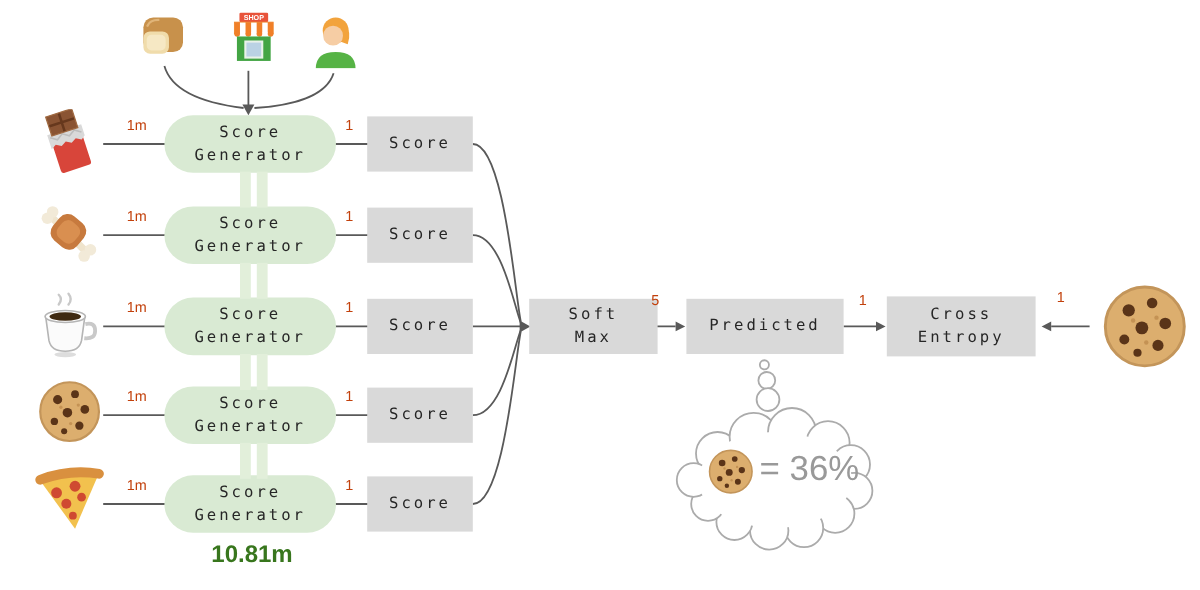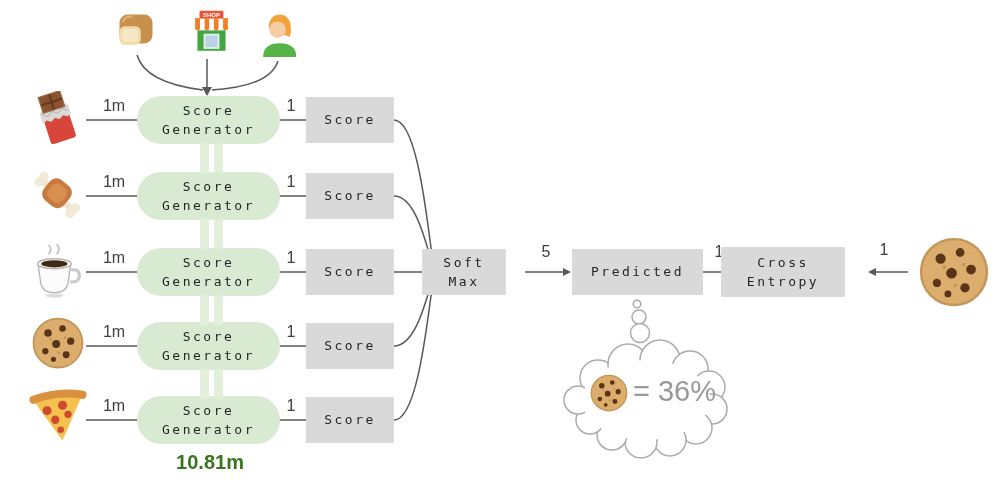--- a/index.html
+++ b/index.html
@@ -6,21 +6,21 @@
   .canvas{position:relative;width:1000px;height:492px;background:#fff;
           font-family:"Liberation Sans",sans-serif;overflow:hidden;}
   svg.layer{position:absolute;left:0;top:0;z-index:0;}
   .row{position:absolute;left:0;top:0;width:100%;height:0;}
   .box{position:absolute;display:flex;flex-direction:column;align-items:center;justify-content:center;
        font-family:"DejaVu Sans Mono","Liberation Mono",monospace;font-size:13px;letter-spacing:2.5px;
        color:#262626;line-height:1.5;text-align:center;z-index:1;white-space:nowrap;}
   .gen{left:137px;top:-24px;width:143px;height:48px;background:#d9ead3;border-radius:24px;}
   .gray{background:#d9d9d9;}
   .score{left:306px;top:-23px;width:88px;height:46px;}
-  .weight{position:absolute;color:#404040;font-size:16px;transform:translateX(-50%);z-index:1;text-align:right;}
+  .weight{position:absolute;color:#c2410c;font-size:12px;transform:translateX(-50%);z-index:1;text-align:right;}
   .icon{position:absolute;z-index:2;}
   .icon svg{display:block;width:100%;height:100%;}
   .eqbar{position:absolute;width:9px;height:30px;background:#e2efda;z-index:2;}
   .total{position:absolute;left:210px;top:451px;transform:translateX(-50%);
          font-size:20px;font-weight:bold;color:#38761d;z-index:1;}
   .thought-text{position:absolute;left:633px;top:375px;font-size:29px;color:#999999;z-index:2;}
 </style>
 </head>
 <body>
 
@@ -268,32 +268,32 @@
   <span class="eqbar" style="left:214px;top:143px"></span>
   <span class="eqbar" style="left:200px;top:219px"></span>
   <span class="eqbar" style="left:214px;top:219px"></span>
   <span class="eqbar" style="left:200px;top:295px"></span>
   <span class="eqbar" style="left:214px;top:295px"></span>
   <span class="eqbar" style="left:200px;top:369px"></span>
   <span class="eqbar" style="left:214px;top:369px"></span>
 
   <span class="total">10.81m</span>
 
-  <div class="box gray" style="left:422px;top:249px;width:84px;height:46px">
+  <div class="box gray" style="left:441px;top:249px;width:107px;height:46px">
     <span>Soft</span>
     <span>Max</span>
   </div>
   <span class="weight" style="left:546px;top:243px">5</span>
 
   <div class="box gray" style="left:572px;top:249px;width:131px;height:46px">
     <span>Predicted</span>
   </div>
   <span class="weight" style="left:719px;top:243px">1</span>
 
-  <div class="box gray" style="left:721px;top:247px;width:124px;height:50px">
+  <div class="box gray" style="left:739px;top:247px;width:124px;height:50px">
     <span>Cross</span>
     <span>Entropy</span>
   </div>
   <span class="weight" style="left:884px;top:241px">1</span>
 
   <span class="icon" style="left:915px;top:233px;width:78px;height:78px">
     <svg viewBox="0 0 64 64">
         <use href="#sym-cookie"></use>
       </svg>
     </span>

